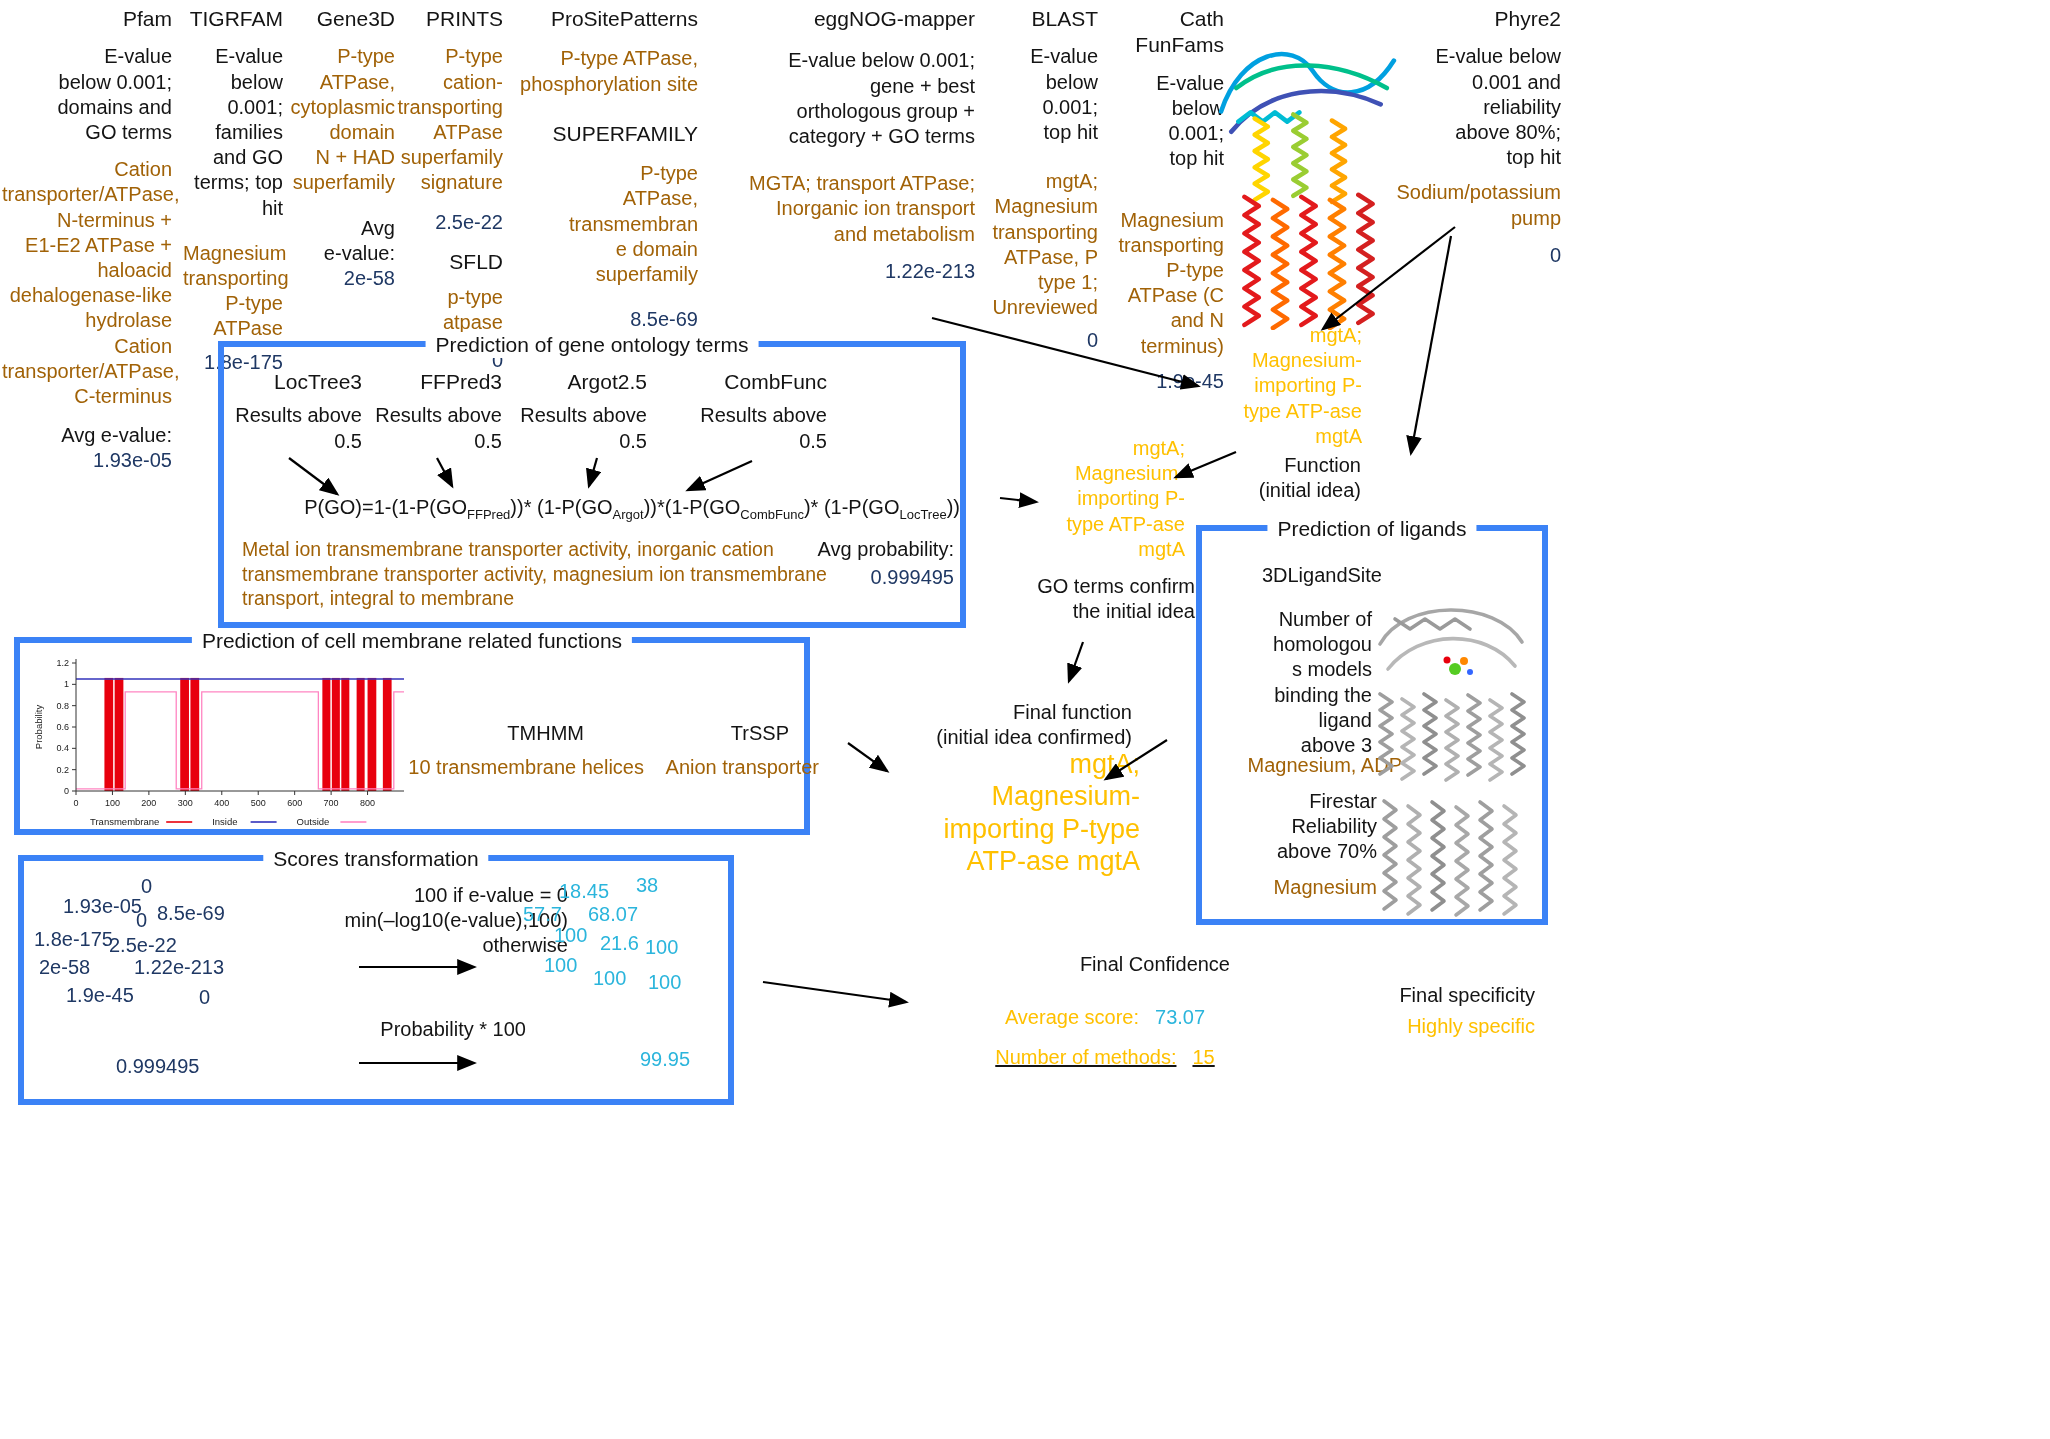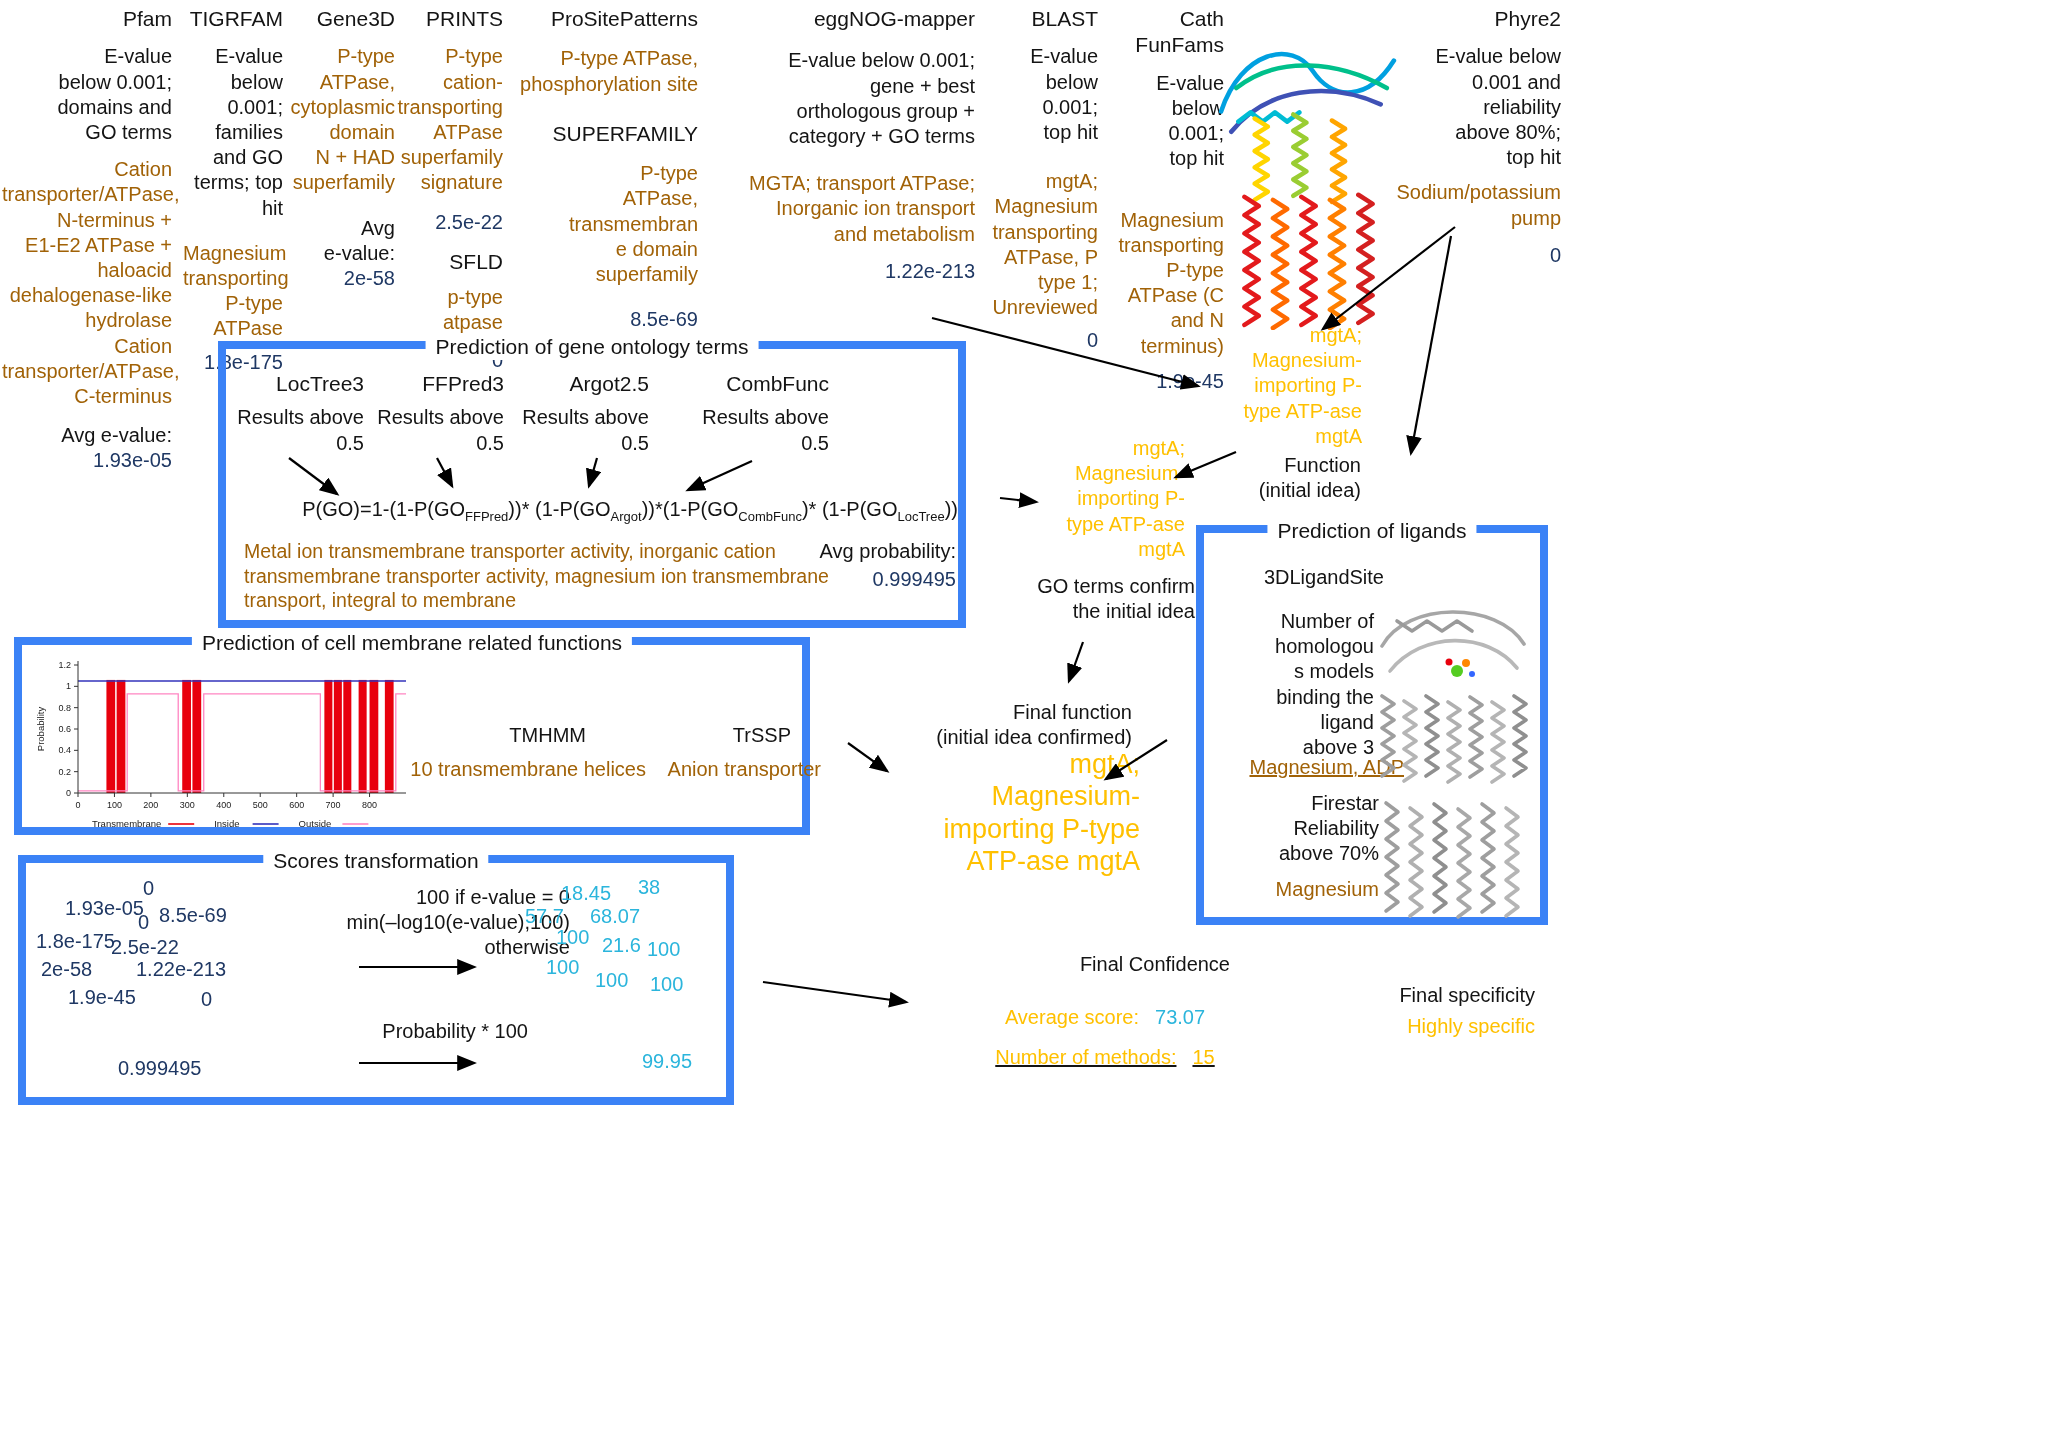--- a/index.html
+++ b/index.html
@@ -13,21 +13,21 @@
   .tc { text-align: right; }
   .pre { white-space: pre-line; }
   .h { font-size: 21px; }
   .blue { color: #a16207; }
   .navy { color: #1F3864; }
   .orange { color: #FFC000; }
   .cyan { color: #2BB5DC; } .mt8 { margin-top: 8px; } .mt10 { margin-top: 10px; }
   .mt12 { margin-top: 12px; } .mt14 { margin-top: 14px; } .mt16 { margin-top: 16px; }
   .mt20 { margin-top: 20px; } .mt22 { margin-top: 22px; } .mt24 { margin-top: 24px; }
   .mt26 { margin-top: 12px; } .mt36 { margin-top: 36px; }
-  .box { position: absolute; border: 8px solid #3b82f6; background: transparent; }
+  .box { position: absolute; border: 6px solid #3b82f6; background: transparent; }
   .box-title {
     position: absolute; top: -15px; left: 50%; transform: translateX(-50%);
     background: #fff; padding: 0 10px; white-space: nowrap; font-size: 21px; color: #141414;
   }
   .overlay { position: absolute; left: 0; top: 0; z-index: 6; pointer-events: none; }
   .overlay line { stroke: #000; stroke-width: 2.2; }
   sub { font-size: 13px; }
   .big-orange { font-size: 27px; line-height: 1.2; }
   .row { display: flex; justify-content: center; align-items: baseline; gap: 16px; white-space: nowrap; }
 </style>
@@ -330,21 +330,21 @@
 
   <div class="box" style="left:1196px; top:525px; width:352px; height:400px;">
     <span class="box-title">Prediction of ligands</span>
     <div class="pos tc" style="left:15px; top:32px; width:165px;">3DLigandSite</div>
     <div class="pos tc pre" style="left:25px; top:76px; width:145px;">Number of
 homologou
 s models
 binding the
 ligand
 above 3</div>
-    <div class="pos tc blue" style="left:5px; top:222px; width:195px;text-decoration:underline;">Magnesium, ADP</div>
+    <div class="pos tc blue" style="left:5px; top:222px; width:195px;">Magnesium, ADP</div>
     <div class="pos tc pre" style="left:25px; top:258px; width:150px;">Firestar
 Reliability
 above 70%</div>
     <div class="pos tc blue" style="left:25px; top:344px; width:150px;">Magnesium</div>
     <svg id="protein-gray" class="pos" style="left:148px; top:42px;" width="200" height="352" viewBox="0 0 200 350">
         <path d="M30,70 C55,25 145,25 172,68" fill="none" stroke="#a6a6a6" stroke-width="3.6" stroke-linejoin="round" stroke-linecap="round"></path>
         <path d="M38,95 C70,55 135,55 165,92" fill="none" stroke="#b8b8b8" stroke-width="3.6" stroke-linejoin="round" stroke-linecap="round"></path>
         <path d="M45,45 l15,10 l15,-10 l15,10 l15,-10 l15,10" fill="none" stroke="#9a9a9a" stroke-width="3.6" stroke-linejoin="round" stroke-linecap="round"></path>
         <path d="M30,200 l12,-8 l-12,-8 l12,-8 l-12,-8 l12,-8 l-12,-8 l12,-8 l-12,-8 l12,-8 l-12,-8" fill="none" stroke="#9e9e9e" stroke-width="3.6" stroke-linejoin="round" stroke-linecap="round"></path>
         <path d="M52,205 l12,-8 l-12,-8 l12,-8 l-12,-8 l12,-8 l-12,-8 l12,-8 l-12,-8 l12,-8 l-12,-8" fill="none" stroke="#b5b5b5" stroke-width="3.6" stroke-linejoin="round" stroke-linecap="round"></path>

